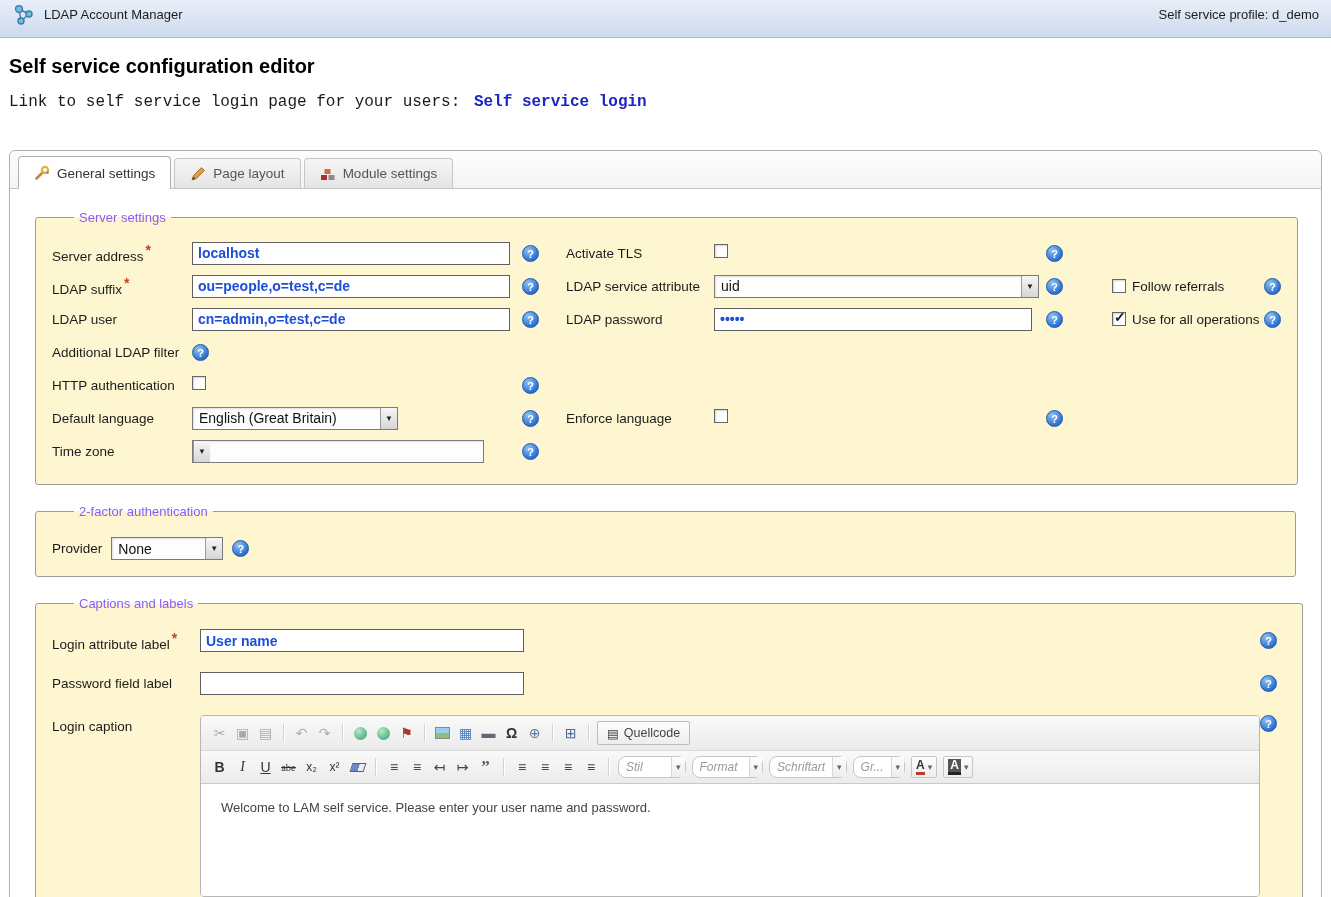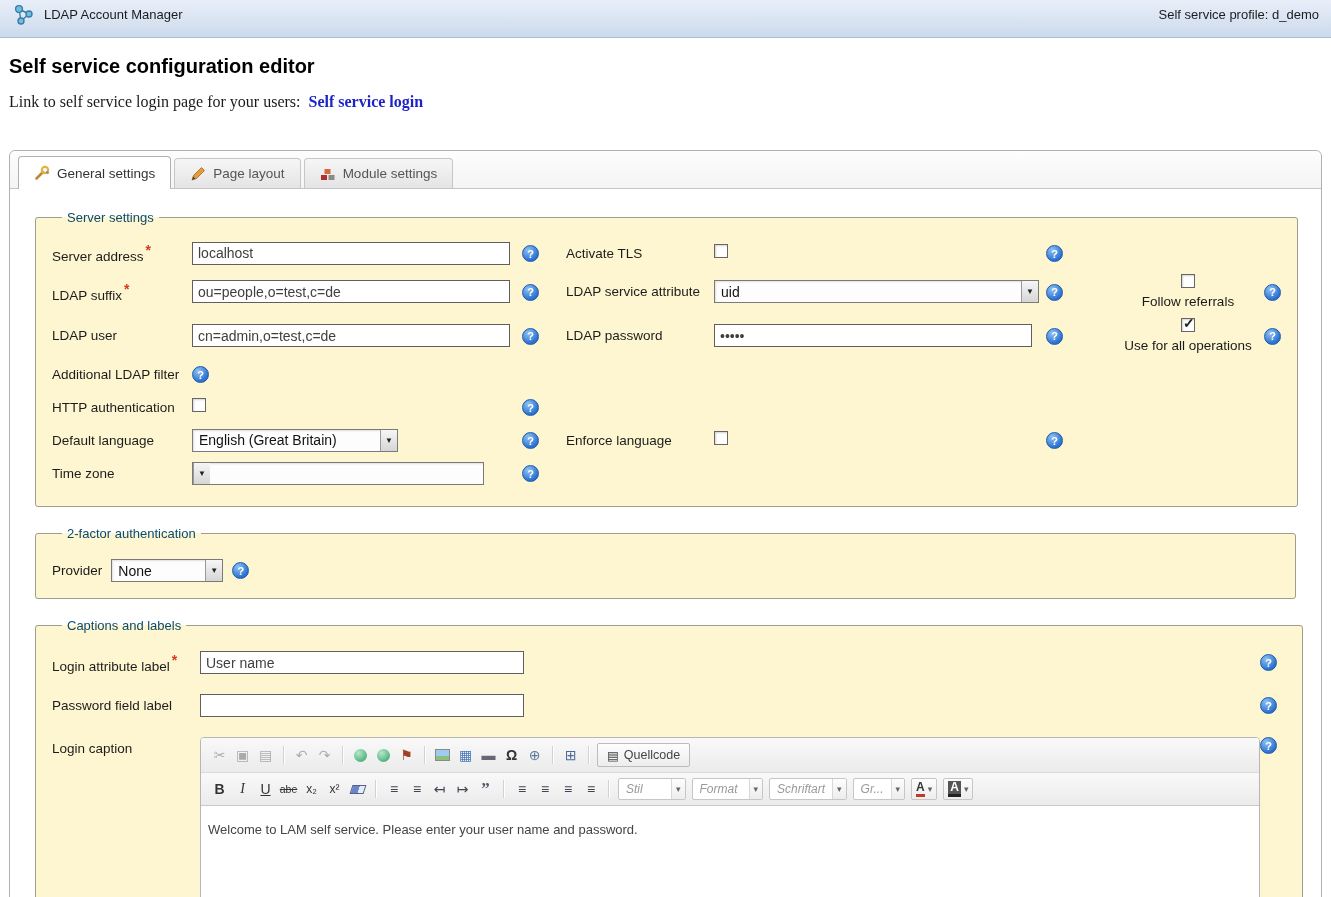--- a/index.html
+++ b/index.html
@@ -8,50 +8,50 @@
 
   
   .topbar { height: 38px; display: flex; align-items: center; justify-content: space-between;
     padding: 0 12px 8px 12px; background: linear-gradient(#e9eff9, #ccdaed);
     border-bottom: 1px solid #a9bcd6; }
   .topbar-left { display: flex; align-items: center; gap: 9px; }
   .topbar span { font-size: 13px; color: #1c1c1c; }
 
   
   h1.page-title { font-size: 20px; font-weight: bold; margin: 17px 0 0 9px; color: #000; }
-  .login-line { margin: 15px 0 0 9px; font-family: Liberation Serif, serif; font-size: 16px; }
+  .login-line { margin: 15px 0 0 9px; font-family: Liberation Mono, monospace; font-size: 16px; }
   .login-line a { color: #1c24c8; font-weight: bold; text-decoration: none; margin-left: 4px; }
 
   
   .panel { margin: 39px 9px 0 9px; border: 1px solid #b0b0b0; border-radius: 6px;
     background: #fff; min-height: 760px; }
   .tabnav { display: flex; align-items: flex-end; gap: 3px; padding: 6px 0 0 8px;
     border-bottom: 1px solid #c5c5c5; background: linear-gradient(#fdfdfd, #f4f4f4);
     border-radius: 6px 6px 0 0; height: 38px; }
   .tab { display: inline-flex; align-items: center; gap: 7px; padding: 0 15px; height: 30px;
     border: 1px solid #c6c6c6; border-bottom: none; border-radius: 4px 4px 0 0;
     background: linear-gradient(#f6f6f6, #e4e4e4); font-size: 13.5px; color: #555; cursor: pointer; }
   .tab.active { background: #fff; height: 33px; margin-bottom: -1px; border-color: #b0b0b0;
     color: #333; box-shadow: 0 1px 0 #fff; }
   .panel-content { padding: 21px 25px 30px 25px; }
 
   
   fieldset.fs { background: #fdf6d0; border: 1px solid #9d9d92; border-radius: 3px;
     padding: 12px 16px 12px 16px; margin-bottom: 19px; }
-  fieldset.fs legend { font-size: 13px; color: #0c4a6e; padding: 0 5px; margin-left: 10px; }
+  fieldset.fs legend { font-size: 13px; color: #8b5cf6; padding: 0 5px; margin-left: 22px; }
 
   
   .ss-row { display: grid; grid-template-columns: 140px 330px 44px 148px 332px 66px 152px 1fr;
     align-items: center; min-height: 24px; margin: 4px 0 9px 0; }
   .cell.label { font-size: 13.5px; color: #1c1c1c; }
-  .cell.inline { display: flex; align-items: center; gap: 6px; font-size: 13.5px; flex-direction: column; }
+  .cell.inline { display: flex; align-items: center; gap: 6px; font-size: 13.5px; }
   .req { color: #d43a1e; font-weight: bold; font-size: 14px; vertical-align: super; margin-left: 2px; }
 
   input.txt { height: 23px; border: 1px solid #5f5f5f; background: #fff; padding: 4px 5px;
-    font-family: "Liberation Sans", sans-serif; font-size: 14px; color: #404040; }
+    font-family: "Liberation Sans", sans-serif; font-size: 14px; color: #1d4ed8; font-weight: bold; }
   .w318 { width: 318px; } .w325 { width: 325px; } .w206 { width: 206px; }
   .w292 { width: 292px; } .w112 { width: 112px; } .w324 { width: 324px; }
 
   .select { display: inline-flex; align-items: stretch; height: 23px; border: 1px solid #7a7a7a;
     background: #fdfdfd; box-shadow: inset 1px 1px 2px rgba(0,0,0,.12); cursor: default; }
   .select .sv { flex: 1; display: flex; align-items: center; padding: 0 6px; font-size: 14px; color: #111;
     white-space: nowrap; overflow: hidden; }
   .select .sb { width: 17px; display: flex; align-items: center; justify-content: center;
     background: linear-gradient(#f6f6f6, #d6d6d6); border-left: 1px solid #9a9a9a;
     font-size: 8px; color: #222; }
@@ -84,47 +84,47 @@
   .cke-row.r1 { border-bottom: 1px solid #dadada; }
   .cke-row.r2 { border-bottom: 1px solid #c9c9c9; }
   .tbtn { min-width: 21px; height: 21px; display: inline-flex; align-items: center;
     justify-content: center; font-size: 14px; color: #555; border-radius: 2px; cursor: pointer;
     margin: 0 1px; }
   .tbtn.dis { opacity: .45; }
   .sep { width: 1px; height: 18px; background: #d2d2d2; box-shadow: 1px 0 0 #fff; margin: 0 6px; }
   .glyph-b { font-weight: bold; color: #333; }
   .glyph-i { font-style: italic; font-family: "Liberation Serif", serif; color: #333; }
   .glyph-u { text-decoration: underline; color: #333; }
-  .glyph-s { font-size: 10.5px; text-decoration: line-through; color: #333; }
+  .glyph-s { font-size: 10.5px; text-decoration: line-through; color: #333; font-family: Liberation Serif, serif; }
   .glyph-sub, .glyph-sup { font-size: 12px; color: #333; }
   .globe { width: 13px; height: 13px; border-radius: 50%;
     background: radial-gradient(circle at 35% 30%, #b5e9cb, #2f9e60); display: inline-block; }
   .imgicon { width: 15px; height: 12px; border: 1px solid #8a8a8a;
     background: linear-gradient(180deg, #9ecbf0 55%, #8bc078 45%); display: inline-block; }
   .eraser { width: 14px; height: 9px; transform: skewX(-18deg); border: 1px solid #55618a;
     background: linear-gradient(90deg, #6a86c8 55%, #e8ecf5 45%); display: inline-block; }
   .src-btn { display: inline-flex; align-items: center; gap: 5px; height: 24px; padding: 0 9px;
     border: 1px solid #bcbcbc; border-radius: 2px; background: linear-gradient(#fdfdfd, #ededed);
     font-size: 12.5px; color: #444; cursor: pointer; margin-left: 2px; }
   .cke-combo { display: inline-flex; align-items: stretch; height: 22px; background: #fff;
-    border: 1px solid #c6c6c6; border-radius: 2px; margin: 0 3px; cursor: pointer; }
+    border: 1px solid #c6c6c6; border-radius: 8px; margin: 0 3px; cursor: pointer; }
   .cke-combo .ctxt { font-style: italic; color: #999; font-size: 12px; padding: 2px 7px;
     display: flex; align-items: center; }
   .cke-combo .carr { border-left: 1px solid #d8d8d8; padding: 0 4px; font-size: 9px; color: #666;
     display: flex; align-items: center; background: linear-gradient(#fdfdfd, #ededed); }
   .cw66 .ctxt { min-width: 52px; } .cw70 .ctxt { min-width: 56px; }
   .cw72 .ctxt { min-width: 58px; } .cw42 .ctxt { min-width: 28px; }
   .colorbtn { display: inline-flex; align-items: center; gap: 3px; margin: 0 3px; padding: 2px 4px;
     border: 1px solid #c6c6c6; border-radius: 2px; background: linear-gradient(#fdfdfd, #ededed);
     cursor: pointer; }
   .colorbtn .A { font-weight: bold; font-size: 12px; color: #333; border-bottom: 3px solid #c03a2b;
     line-height: 1.1; }
   .colorbtn.bgc .A { background: #555; color: #fff; padding: 0 2px; border-bottom-color: #222; }
   .colorbtn .carr { font-size: 9px; color: #666; }
-  .cke-contents { background: #fff; height: 112px; padding: 16px 7px; font-size: 13px; color: #444; }
+  .cke-contents { background: #fff; height: 112px; padding: 16px 20px; font-size: 13px; color: #444; }
 
   .aln { letter-spacing: -1px; }
 </style>
 </head>
 <body>
 
 <div class="topbar">
   <div class="topbar-left">
     <svg width="23" height="23" viewBox="0 0 23 23">
       <g stroke="#3a7ca8" stroke-width="1.4" fill="#6cc0dc">

